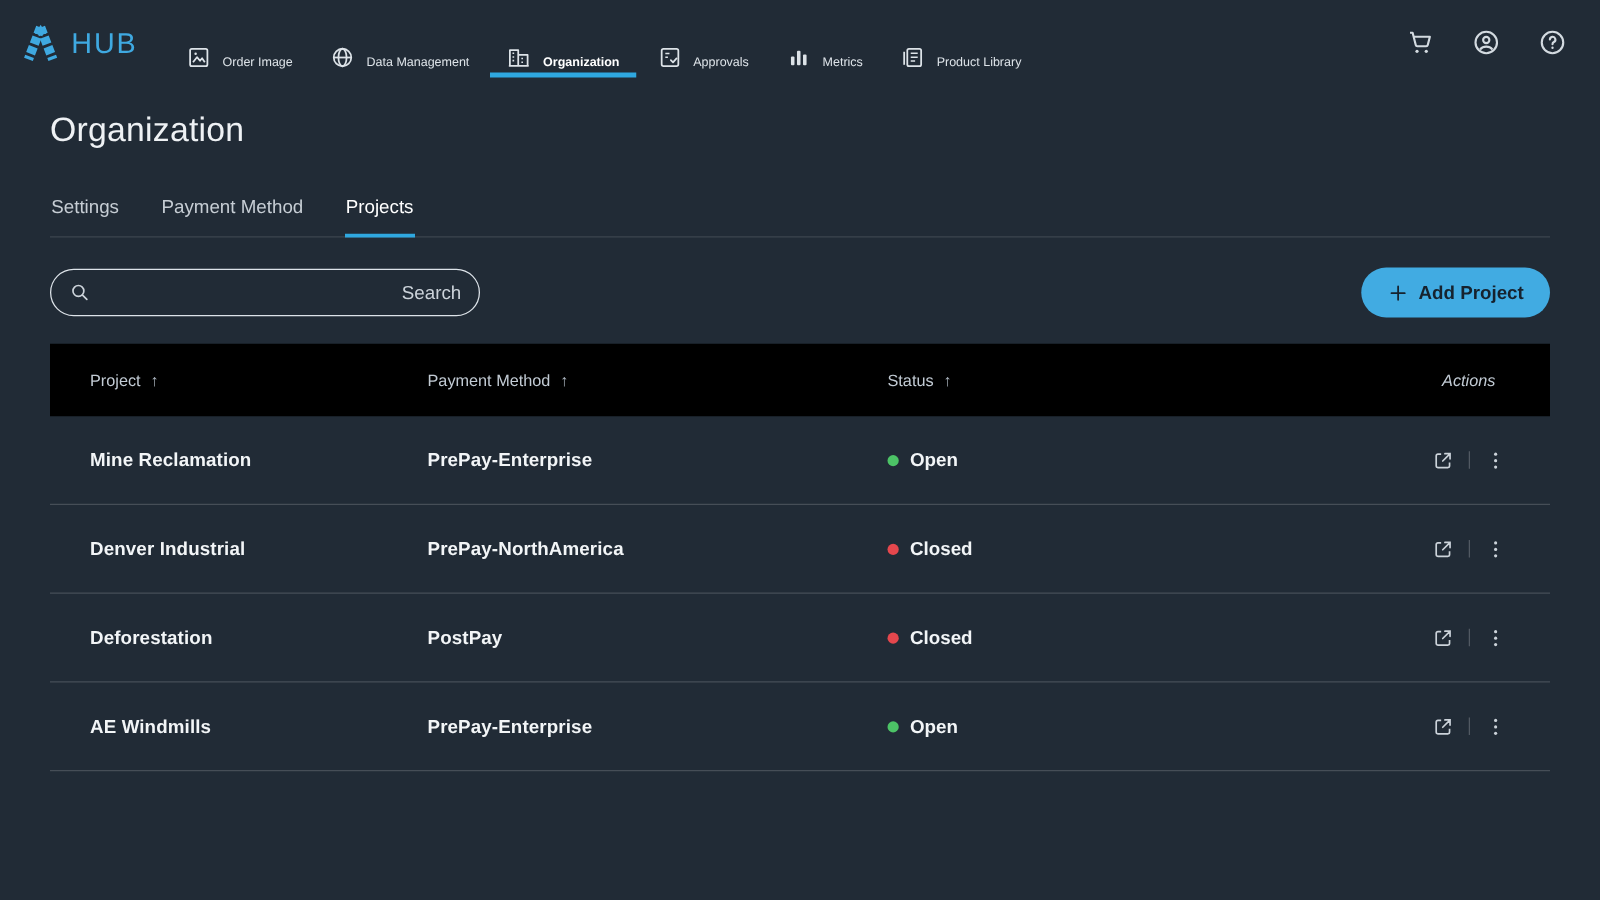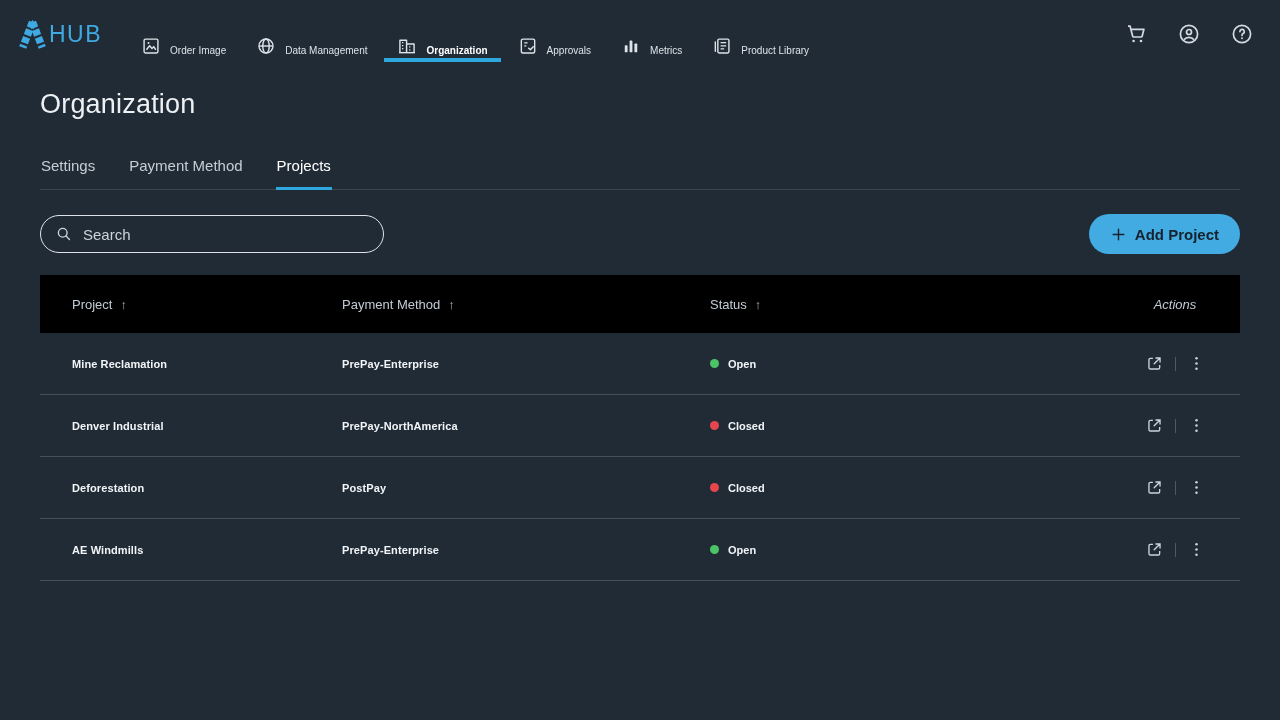--- a/index.html
+++ b/index.html
@@ -7,21 +7,21 @@
   body {
     background: #212b36;
     font-family: "Liberation Sans", sans-serif;
     color: #e8ecf0;
     -webkit-font-smoothing: antialiased;
   }
   svg { display: block; }
 
   
   .navbar { display: flex; align-items: center; height: 68px; padding: 0 26px 0 16px; }
-  .brand { display: flex; align-items: center; cursor: pointer; }
+  .brand { display: flex; align-items: center; gap: 8px; cursor: pointer; }
   .brand-name { color: #3fa9e1; font-size: 23px; font-weight: 400; letter-spacing: 1.5px; }
   .nav-items { display: flex; align-items: center; margin-left: 24px; height: 68px; }
   .nav-item {
     position: relative; display: flex; align-items: flex-end; gap: 9px;
     height: 68px; padding: 12px 15px; font-size: 10px; color: #dde3e8; cursor: pointer;
     white-space: nowrap;
   }
   .nav-item .nicon { color: #dde3e8; }
   .nav-item.active { color: #ffffff; font-weight: 700; }
   .nav-item.active::after {
@@ -44,38 +44,38 @@
   .tab.active::after { content: ""; position: absolute; left: 0; right: 0; bottom: -1px; height: 3px; background: #2fa8e0; }
 
   
   .toolbar { display: flex; align-items: center; justify-content: space-between; margin-top: 24px; }
   .search-box {
     display: flex; align-items: center; gap: 10px; width: 344px; height: 38px;
     border: 1px solid #dde3e9; border-radius: 19px; padding: 0 14px; color: #ccd3da;
   }
   .search-box input {
     flex: 1; background: transparent; border: none; outline: none;
-    color: #eef1f4; font-size: 15px; font-family: "Liberation Sans", sans-serif;
+    color: #eef1f4; font-size: 15px; font-family: "Liberation Sans", sans-serif; text-align: right;
   }
   .search-box input::placeholder { color: #ccd3da; opacity: 1; }
   .add-btn {
     display: flex; align-items: center; gap: 8px; height: 40px; padding: 0 21px;
     border: none; border-radius: 20px; background: #41abe2; color: #16222e;
     font-size: 15px; font-weight: 600; font-family: "Liberation Sans", sans-serif; cursor: pointer;
   }
 
   
   .table { margin-top: 21px; }
   .grid-row { display: grid; grid-template-columns: 270px 368px 432px 1fr; align-items: center; padding: 0 32px; }
   .thead { height: 58px; background: #000000; font-size: 13px; color: #c2cbd4; }
   .th { display: flex; align-items: center; gap: 8px; cursor: pointer; }
   .th.no-sort { cursor: default; }
   .th.col-actions { justify-content: center; font-style: italic; }
   .sort-arrow { color: #aab4be; font-size: 13px; }
-  .trow { height: 62px; border-bottom: 1px solid rgba(255,255,255,0.17); font-size: 11px; }
+  .trow { height: 71px; border-bottom: 1px solid rgba(255,255,255,0.17); font-size: 15px; }
   .cell-strong { font-weight: 700; color: #f2f5f7; letter-spacing: .1px; }
   .status { display: flex; align-items: center; gap: 9px; font-weight: 700; color: #f2f5f7; }
   .dot { width: 9px; height: 9px; border-radius: 50%; background: #8b949c; flex: none; }
   .status[data-status="Open"] .dot { background: #4cc366; }
   .status[data-status="Closed"] .dot { background: #e5474d; }
   .actions-cell { display: flex; align-items: center; justify-content: center; gap: 9px; }
   .row-action { background: none; border: none; color: #ccd3da; cursor: pointer; padding: 2px; }
   .action-sep { width: 1px; height: 14px; background: rgba(255,255,255,0.22); }
 </style>
 </head>

